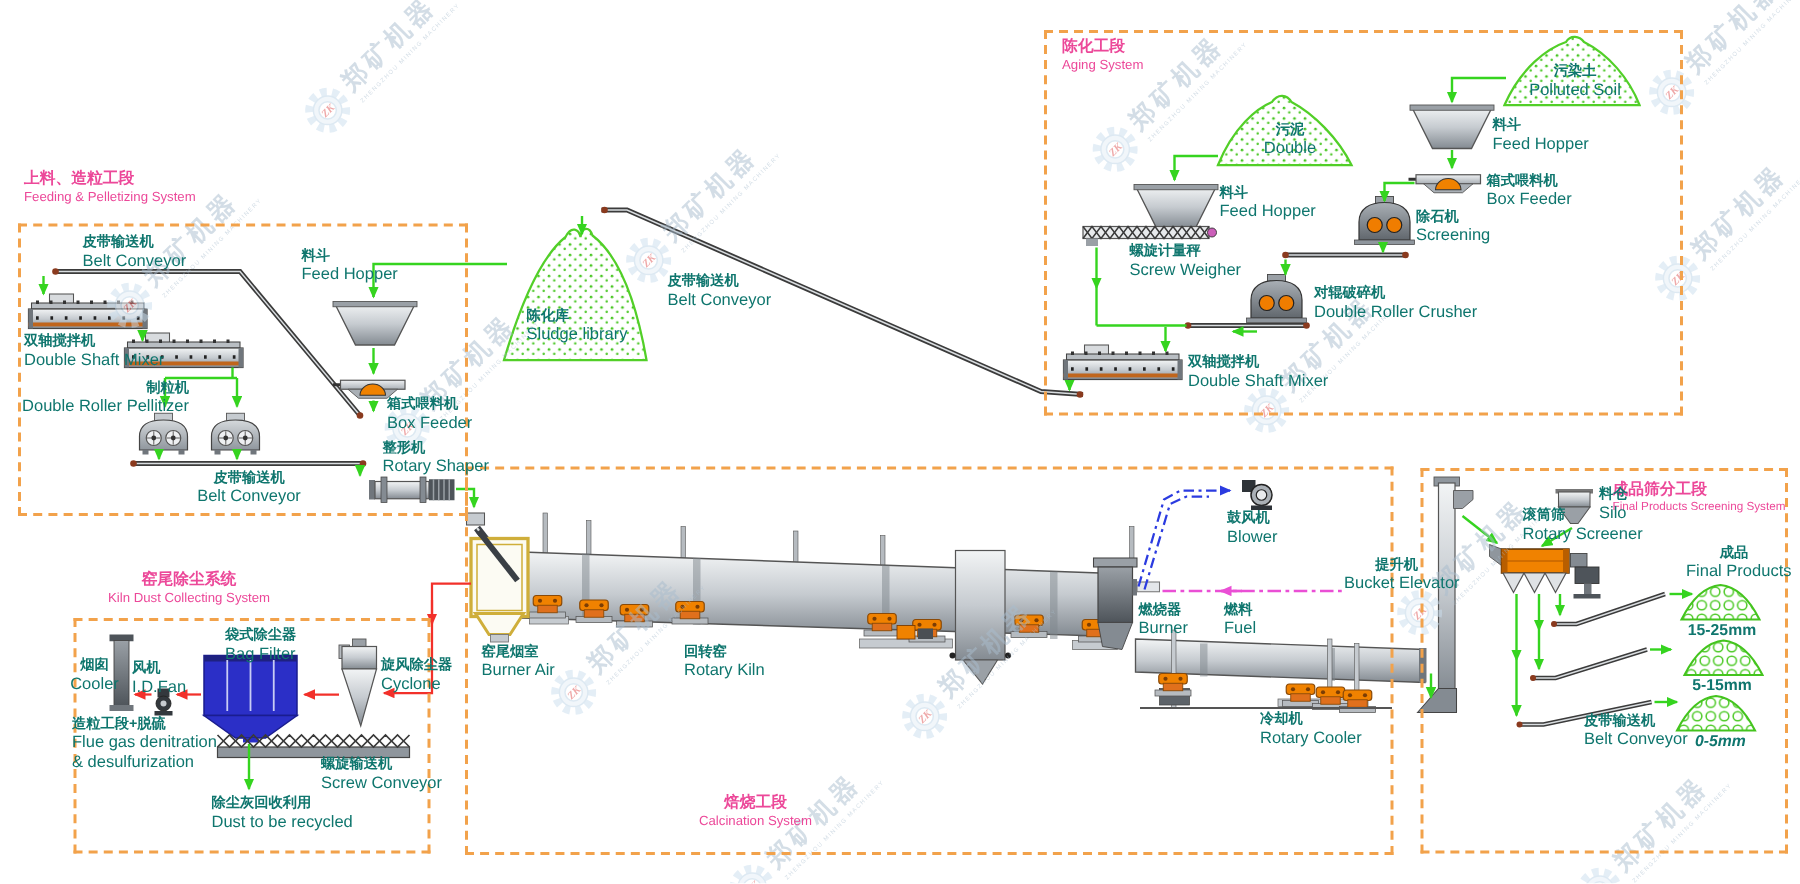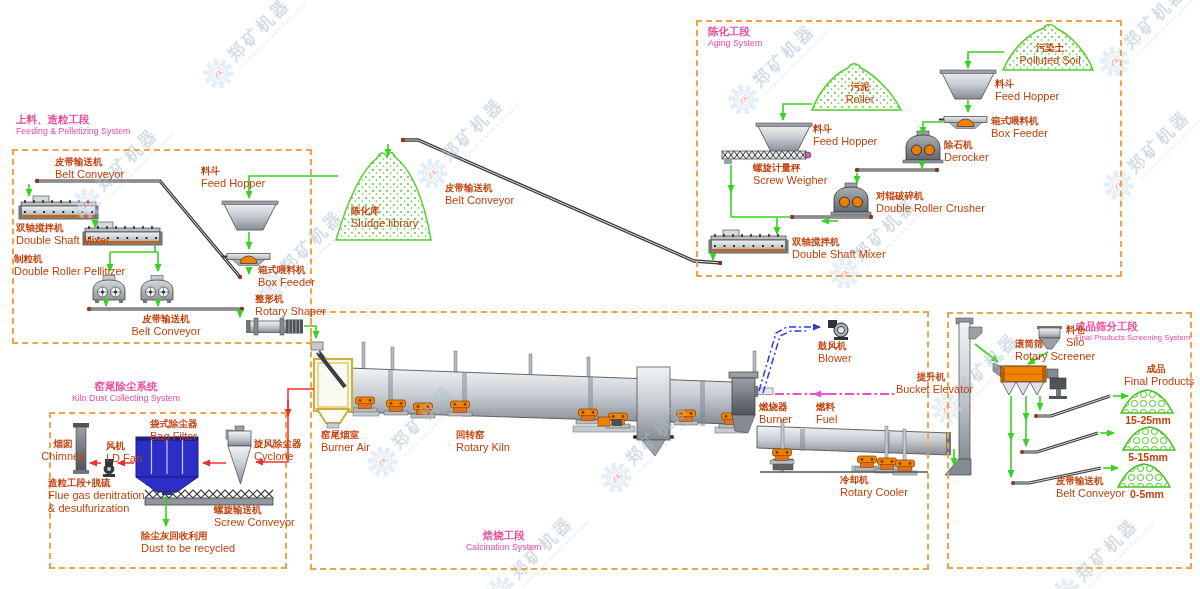--- a/index.html
+++ b/index.html
@@ -2,21 +2,21 @@
 <html><head>
 <meta charset="utf-8">
 <style>
   html,body{margin:0;padding:0;background:#fff;}
   #stage{position:relative;width:1200px;height:589px;background:#fff;overflow:hidden;
          font-family:"Liberation Sans",sans-serif;}
   #art{position:absolute;left:0;top:0;z-index:1;}
   #wm-layer{position:absolute;inset:0;z-index:2;pointer-events:none;}
   #box-layer,#label-layer{position:absolute;inset:0;z-index:3;}
   .sec-box{position:absolute;border:2px dashed #f2a24b;}
-  .lbl{position:absolute;color:#c2410c;line-height:1.15;white-space:nowrap;}
+  .lbl{position:absolute;color:#0f766e;line-height:1.15;white-space:nowrap;}
   .lbl .zh{display:block;font-size:9.5px;font-weight:700;}
   .lbl .en{display:block;font-size:11px;font-weight:400;}
   .lbl .sz{display:block;font-size:10.5px;font-weight:700;}
   .sec-title{position:absolute;color:#ec4899;line-height:1.2;white-space:nowrap;z-index:4;}
   .sec-title .zh{display:block;font-size:10.5px;font-weight:700;}
   .sec-title .en{display:block;font-size:8.8px;}
   .sec-title.small .en{font-size:7.8px;}
   .wm{position:absolute;display:flex;align-items:center;gap:3px;
       transform:translate(-50%,-50%) rotate(-45deg);opacity:.5;}
   .wm .wm-col{display:flex;flex-direction:column;}
@@ -595,21 +595,21 @@
         <span class="en">Belt Conveyor</span>
       </div>
       <div class="lbl" style="left: 201px; top: 166px;">
         <span class="zh">料斗</span>
         <span class="en">Feed Hopper</span>
       </div>
       <div class="lbl" style="left: 16px; top: 223px;">
         <span class="zh">双轴搅拌机</span>
         <span class="en">Double Shaft Mixer</span>
       </div>
-      <div class="lbl" style="left: 14px; top: 254px; width: 112px; text-align: left;">
+      <div class="lbl" style="left: 14px; top: 254px; width: 112px; text-align: right;">
         <span class="zh">制粒机</span>
         <span class="en">Double Roller Pellitizer</span>
       </div>
       <div class="lbl" style="left: 258px; top: 265px;">
         <span class="zh">箱式喂料机</span>
         <span class="en">Box Feeder</span>
       </div>
       <div class="lbl" style="left: 255px; top: 294px;">
         <span class="zh">整形机</span>
         <span class="en">Rotary Shaper</span>
@@ -633,47 +633,47 @@
       <div class="lbl" style="left: 995px; top: 79px;">
         <span class="zh">料斗</span>
         <span class="en">Feed Hopper</span>
       </div>
       <div class="lbl" style="left: 991px; top: 116px;">
         <span class="zh">箱式喂料机</span>
         <span class="en">Box Feeder</span>
       </div>
       <div class="lbl" style="left: 944px; top: 140px;">
         <span class="zh">除石机</span>
-        <span class="en">Derocker</span>
+        <span class="en">Screening</span>
       </div>
       <div class="lbl" style="left: 876px; top: 191px;">
         <span class="zh">对辊破碎机</span>
         <span class="en">Double Roller Crusher</span>
       </div>
       <div class="lbl" style="left: 828px; top: 82px; width: 64px; text-align: center;">
         <span class="zh">污泥</span>
-        <span class="en">Roller</span>
+        <span class="en">Double</span>
       </div>
       <div class="lbl" style="left: 813px; top: 124px;">
         <span class="zh">料斗</span>
         <span class="en">Feed Hopper</span>
       </div>
       <div class="lbl" style="left: 753px; top: 163px;">
         <span class="zh">螺旋计量秤</span>
         <span class="en">Screw Weigher</span>
       </div>
       <div class="lbl" style="left: 792px; top: 237px;">
         <span class="zh">双轴搅拌机</span>
         <span class="en">Double Shaft Mixer</span>
       </div>
       <div class="lbl" style="left: 36px; top: 439px; width: 54px; text-align: center;">
         <span class="zh">烟囱</span>
-        <span class="en">Chimney</span>
-      </div>
-      <div class="lbl" style="left: 106px; top: 441px;">
+        <span class="en">Cooler</span>
+      </div>
+      <div class="lbl" style="left: 88px; top: 441px;">
         <span class="zh">风机</span>
         <span class="en">I.D.Fan</span>
       </div>
       <div class="lbl" style="left: 150px; top: 419px;">
         <span class="zh">袋式除尘器</span>
         <span class="en">Bag Filter</span>
       </div>
       <div class="lbl" style="left: 254px; top: 439px;">
         <span class="zh">旋风除尘器</span>
         <span class="en">Cyclone</span>
@@ -734,18 +734,18 @@
       <div class="lbl" style="left: 1056px; top: 476px;">
         <span class="zh">皮带输送机</span>
         <span class="en">Belt Conveyor</span>
       </div>
       <div class="lbl" style="left: 1120px; top: 414px; width: 56px; text-align: center;">
         <span class="sz">15-25mm</span>
       </div>
       <div class="lbl" style="left: 1122px; top: 451px; width: 52px; text-align: center;">
         <span class="sz">5-15mm</span>
       </div>
-      <div class="lbl" style="left: 1122px; top: 488px; width: 50px; text-align: center;">
+      <div class="lbl" style="left: 1122px; top: 488px; width: 50px; text-align: center; font-style: italic;">
         <span class="sz">0-5mm</span>
       </div>
     </div>
 
 </div>
 
 </body></html>

